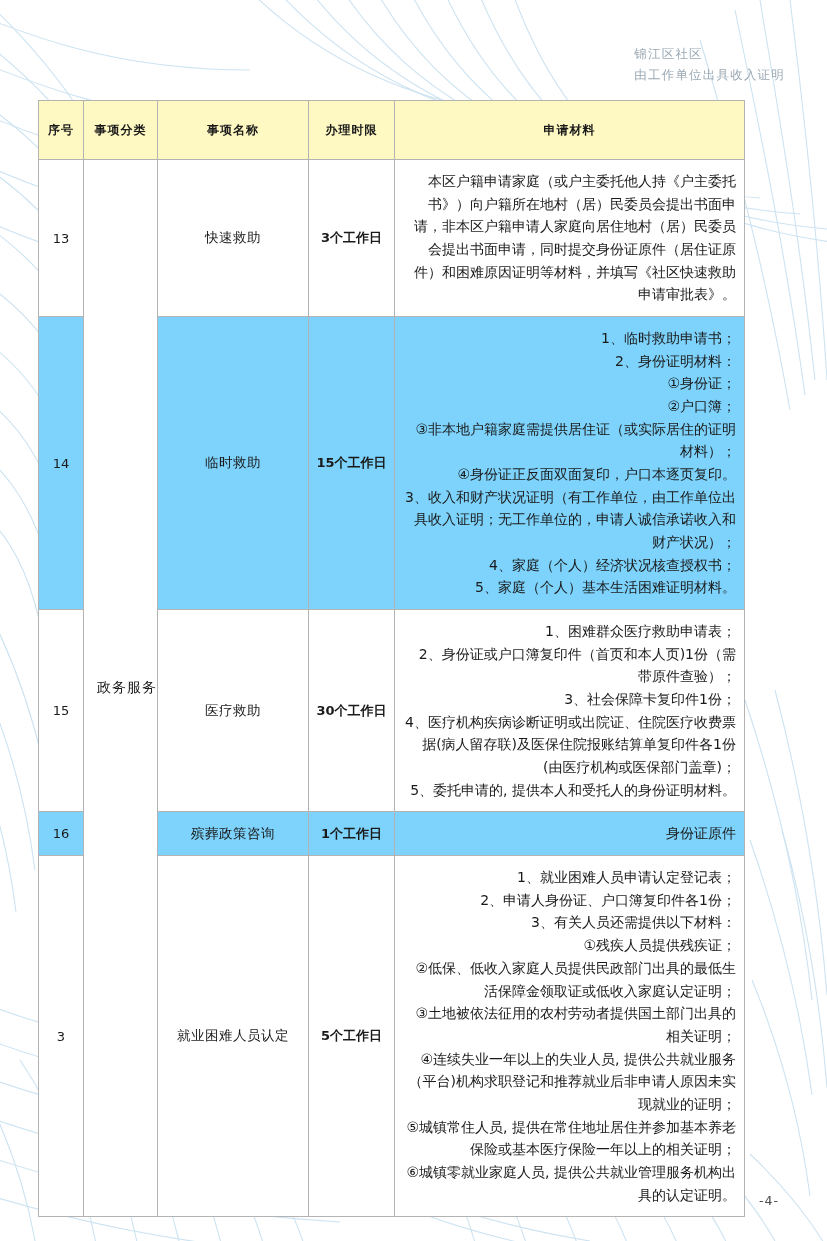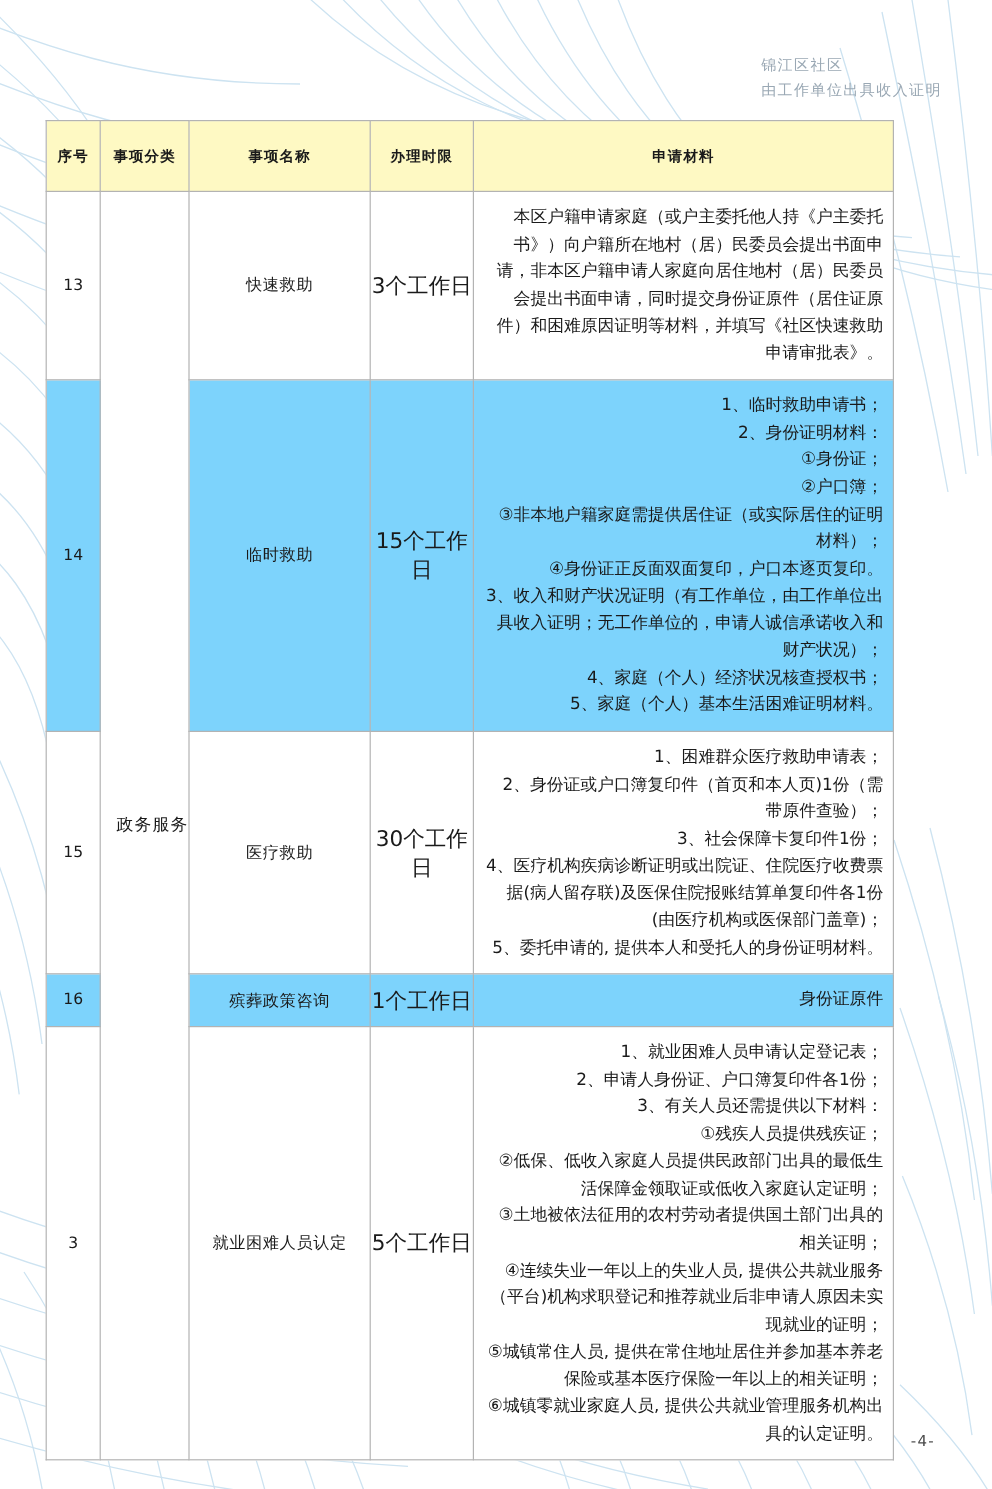--- a/index.html
+++ b/index.html
@@ -95,21 +95,22 @@
   }
   td.name {
     text-align: center;
     font-size: 13.5px;
     letter-spacing: 0.5px;
     padding: 4px 6px;
     margin-top: 36px;
   }
   td.limit {
     text-align: center;
-    font-size: 18px;
+    font-size: 13px;
+    font-weight: bold;
   }
   td.material {
     text-align: right;
     vertical-align: middle;
     padding: 10px 8px 10px 10px;
     line-height: 1.62;
     font-size: 14px;
     white-space: pre-line;
     word-break: break-all;
   }

